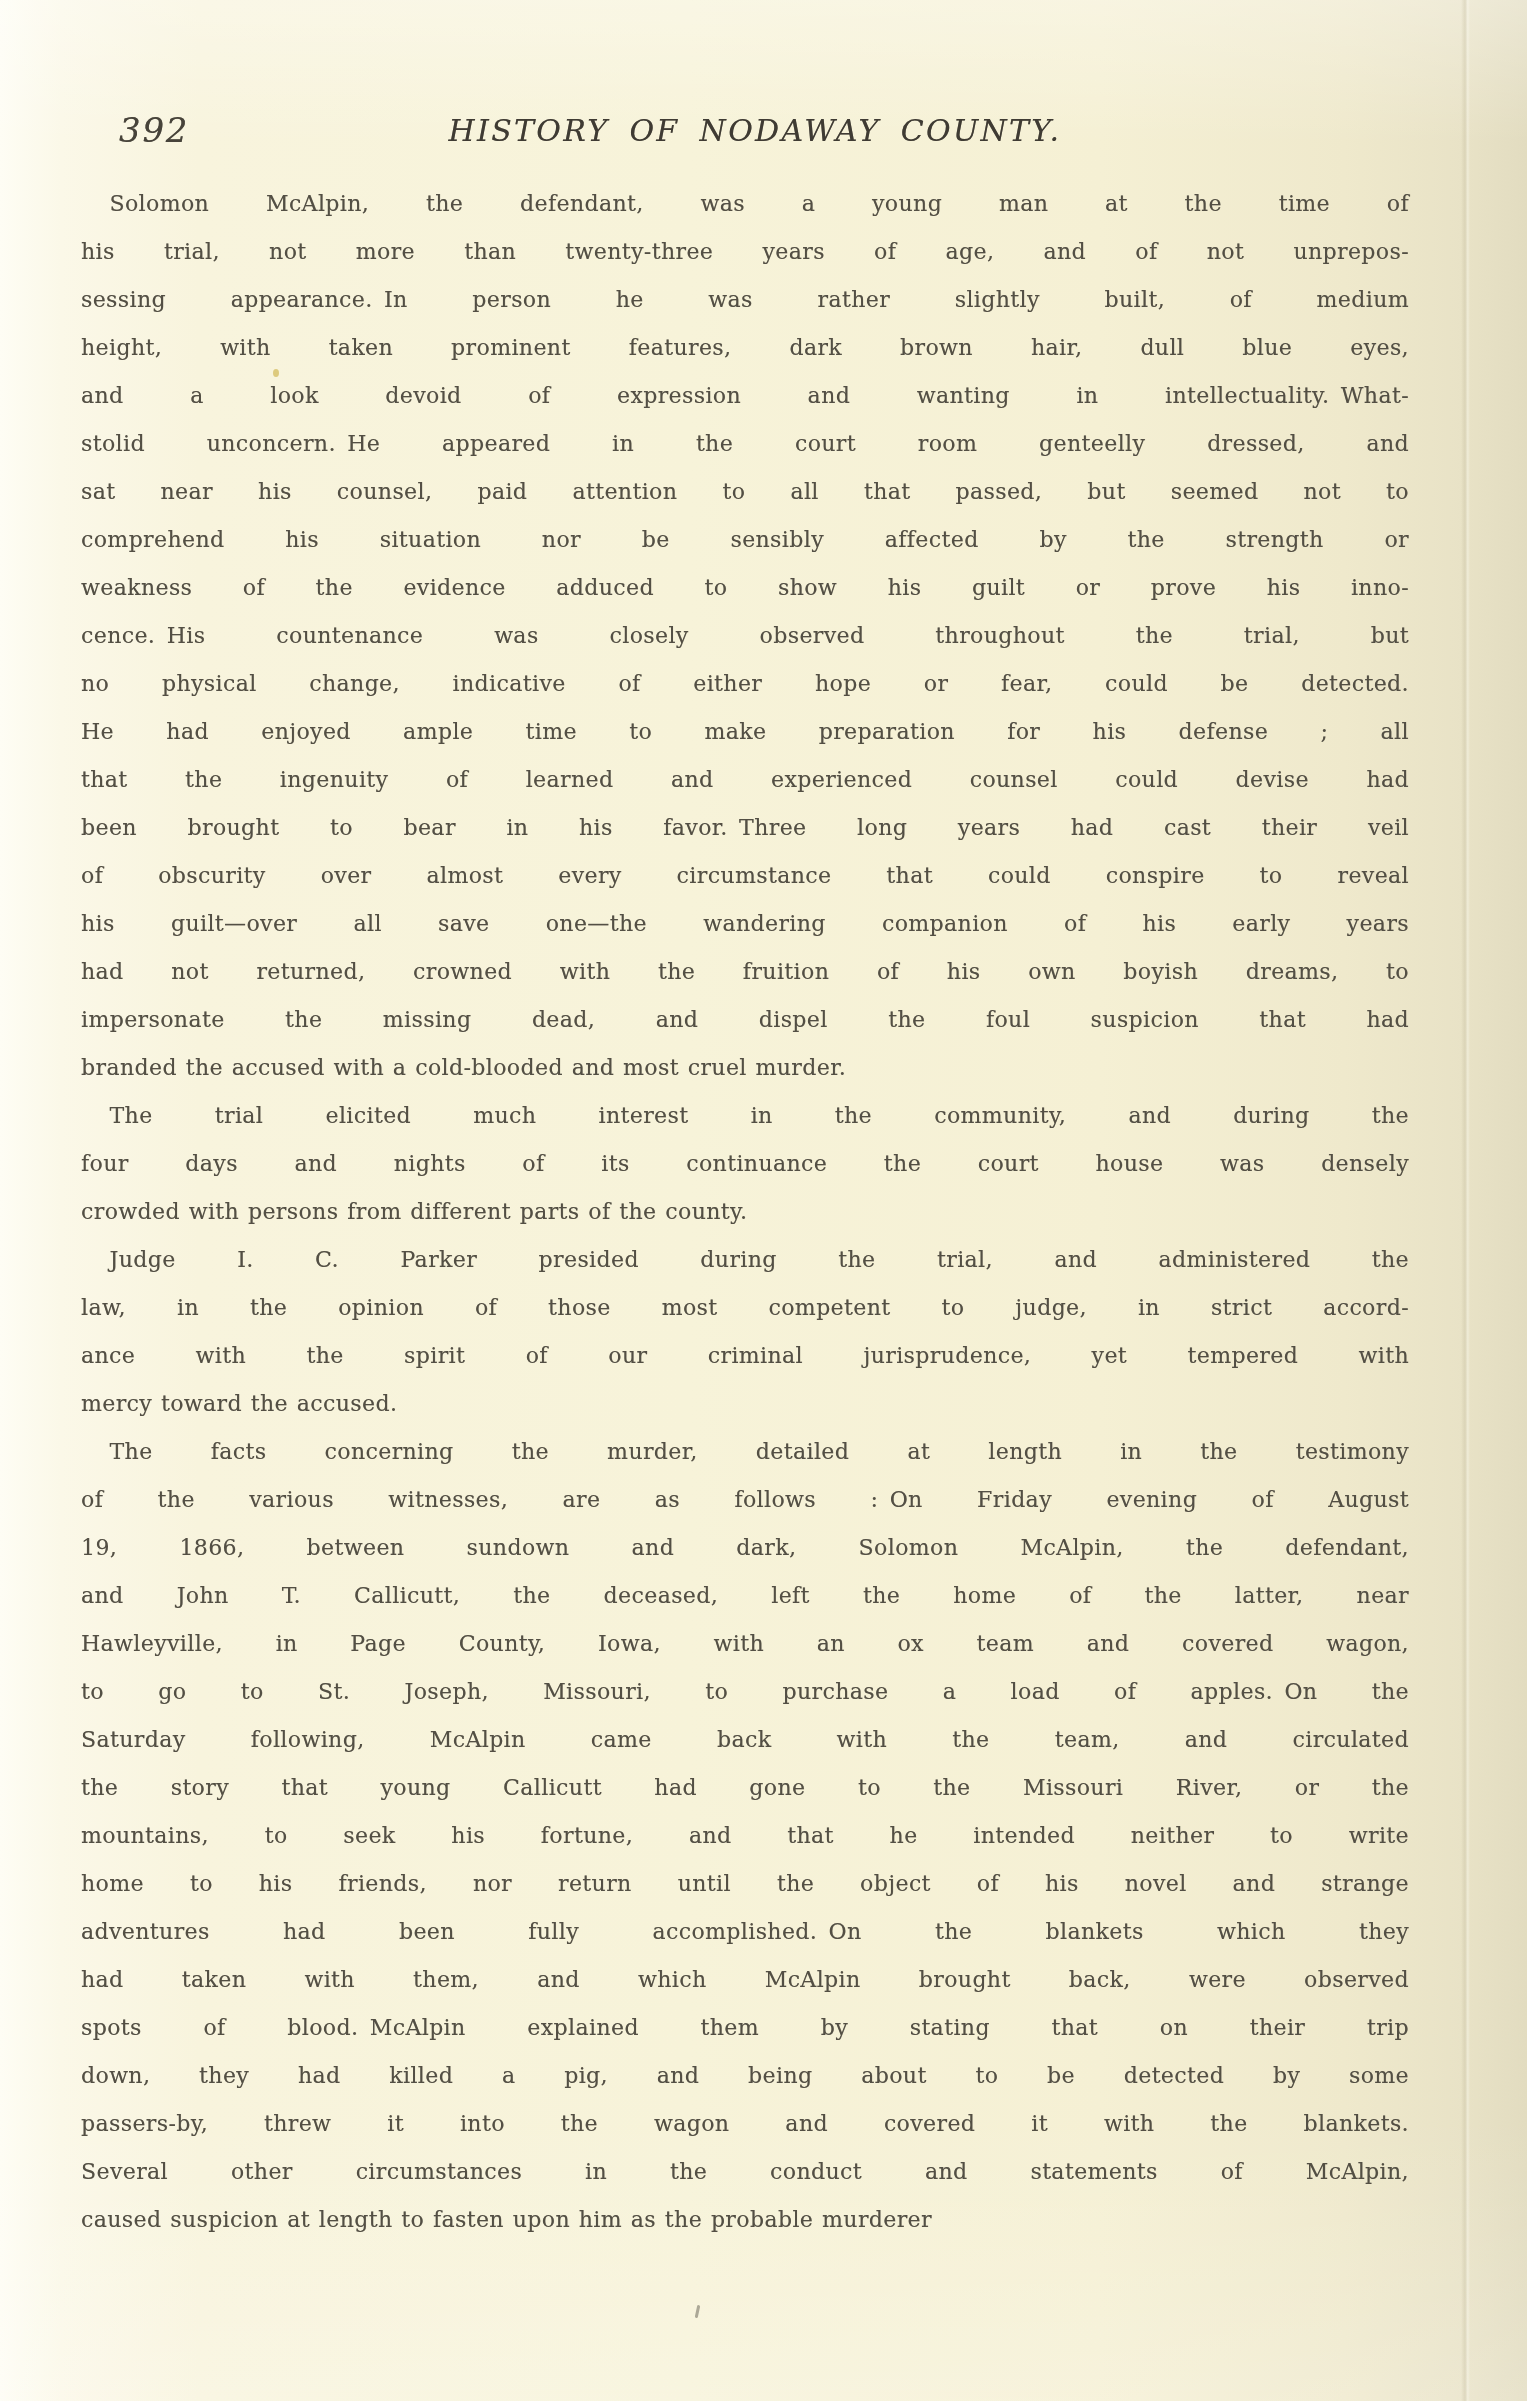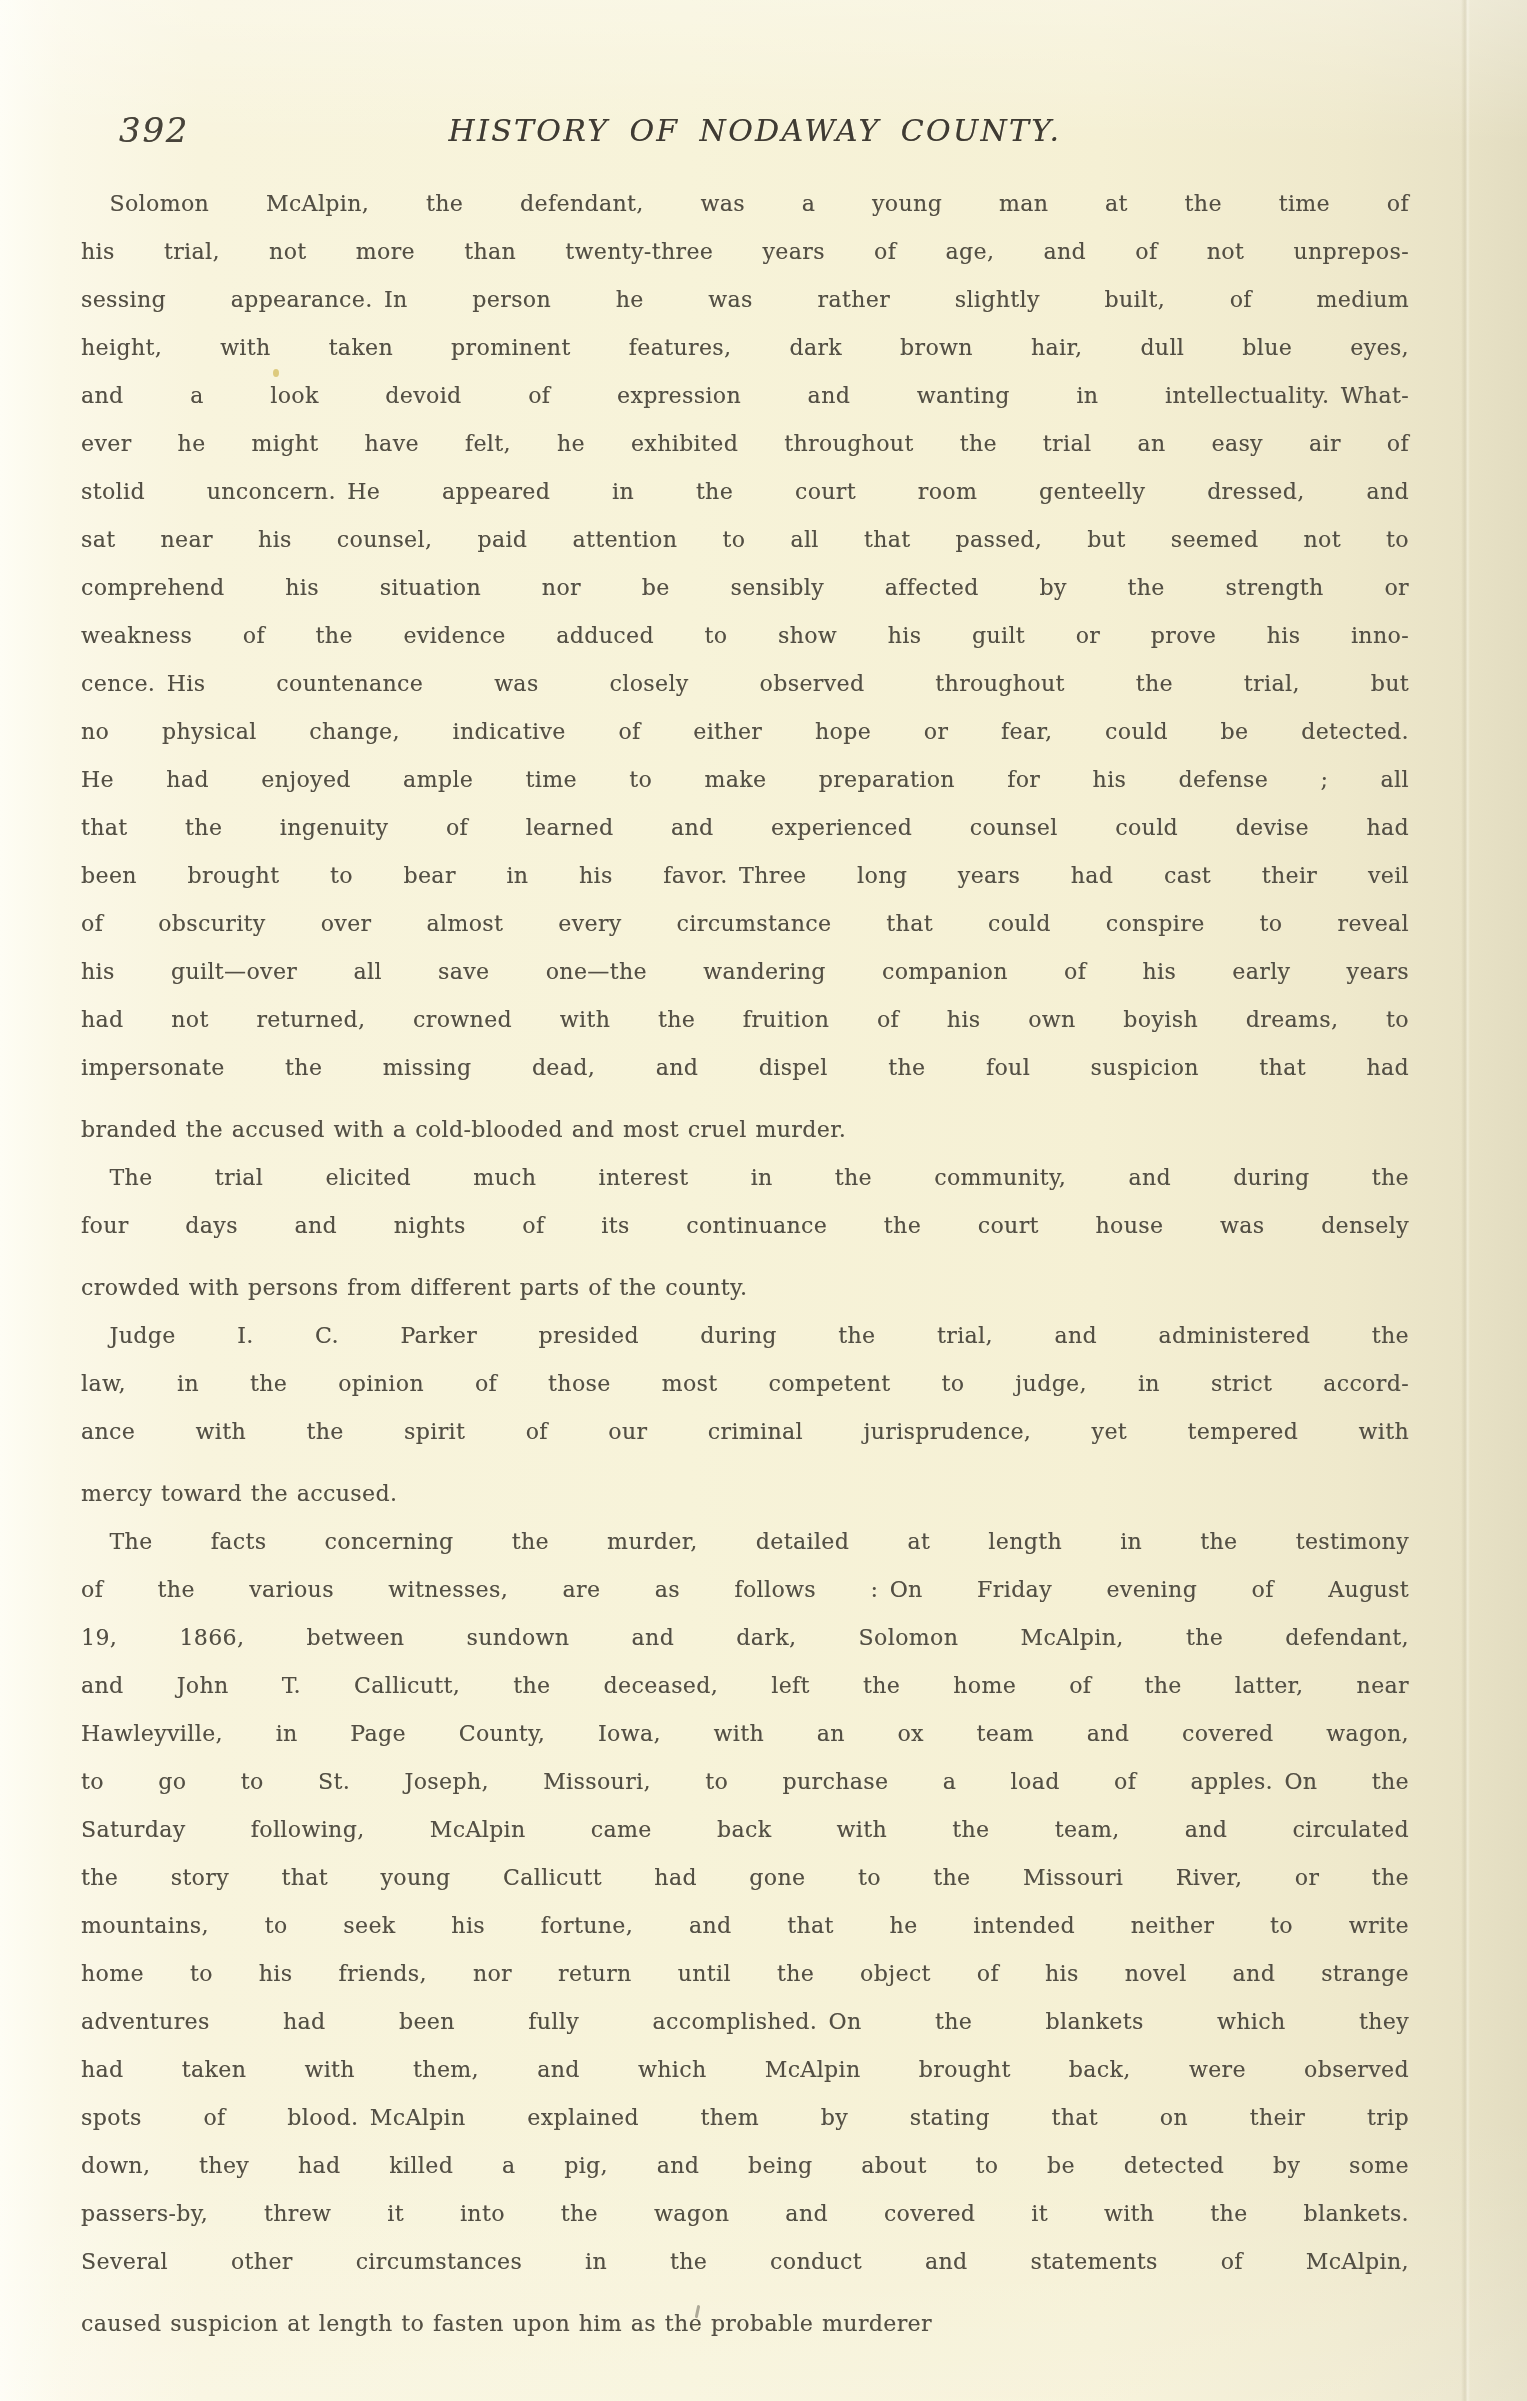--- a/index.html
+++ b/index.html
@@ -69,21 +69,21 @@
     word-spacing: 1.4px;
     text-shadow: 0.2px 0.2px 0.5px rgba(83,79,68,0.45);
   }
   .ln {
     text-align: justify;
     text-align-last: justify;
     white-space: nowrap;
     height: 48px;
   }
   .ln.ind { text-indent: 28.5px; }
-  .ln.end { text-align-last: left; margin-top: 14px; }
+  .ln.end { text-align-last: left; }
   
   .fleck {
     position: absolute;
     border-radius: 50%;
   }
   .fleck-yellow {
     left: 273px; top: 369px;
     width: 6.4px; height: 8.3px;
     background: rgba(216,194,108,0.85);
   }
@@ -106,21 +106,20 @@
     <span class="page-number">392</span>
     <span class="header-title">HISTORY OF NODAWAY COUNTY.</span>
   </div>
 
   <div class="page-body">
       <div class="ln ind">Solomon McAlpin, the defendant, was a young man at the time of</div>
       <div class="ln">his trial, not more than twenty-three years of age, and of not unprepos-</div>
       <div class="ln">sessing appearance. In person he was rather slightly built, of medium</div>
       <div class="ln">height, with taken prominent features, dark brown hair, dull blue eyes,</div>
       <div class="ln">and a look devoid of expression and wanting in intellectuality. What-</div>
-      <div class="ln">ever he might have felt, he exhibited throughout the trial an easy air of</div>
       <div class="ln">stolid unconcern. He appeared in the court room genteelly dressed, and</div>
       <div class="ln">sat near his counsel, paid attention to all that passed, but seemed not to</div>
       <div class="ln">comprehend his situation nor be sensibly affected by the strength or</div>
       <div class="ln">weakness of the evidence adduced to show his guilt or prove his inno-</div>
       <div class="ln">cence. His countenance was closely observed throughout the trial, but</div>
       <div class="ln">no physical change, indicative of either hope or fear, could be detected.</div>
       <div class="ln">He had enjoyed ample time to make preparation for his defense ; all</div>
       <div class="ln">that the ingenuity of learned and experienced counsel could devise had</div>
       <div class="ln">been brought to bear in his favor. Three long years had cast their veil</div>
       <div class="ln">of obscurity over almost every circumstance that could conspire to reveal</div>

